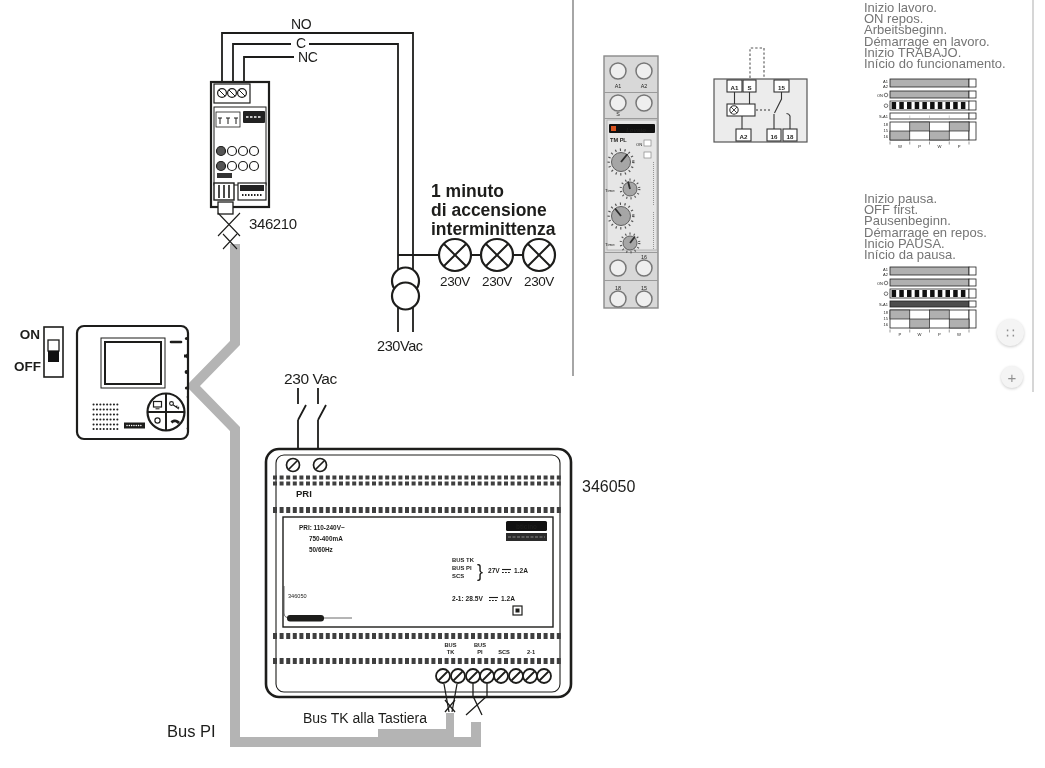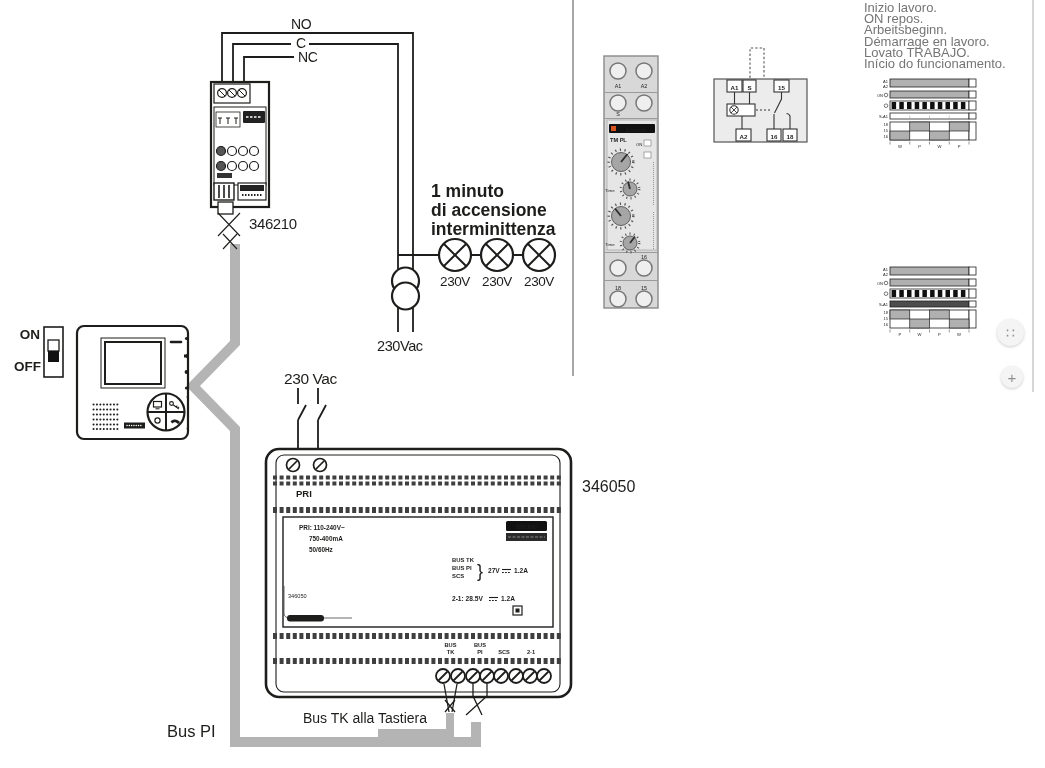--- a/index.html
+++ b/index.html
@@ -443,22 +443,30 @@
 </svg>
 
 <div class="vline-divider"></div>
 <div class="vline-right"></div>
 
 <div class="info-block" style="top:2px">
   <div>Inizio lavoro.</div>
   <div>ON repos.</div>
   <div>Arbeitsbeginn.</div>
   <div>Démarrage en lavoro.</div>
-  <div>Lovato TRABAJO.</div>
+  <div>Inizio TRABAJO.</div>
   <div>Início do funcionamento.</div>
+</div>
+<div class="info-block" style="top:193px">
+  <div>Inizio pausa.</div>
+  <div>OFF first.</div>
+  <div>Pausenbeginn.</div>
+  <div>Démarrage en repos.</div>
+  <div>Inicio PAUSA.</div>
+  <div>Início da pausa.</div>
 </div>
 
 <div class="viewer-btn btn-grip">
   <span>∷</span>
 </div>
 <div class="viewer-btn btn-plus">
   <span>+</span>
 </div>
 
 </div>

